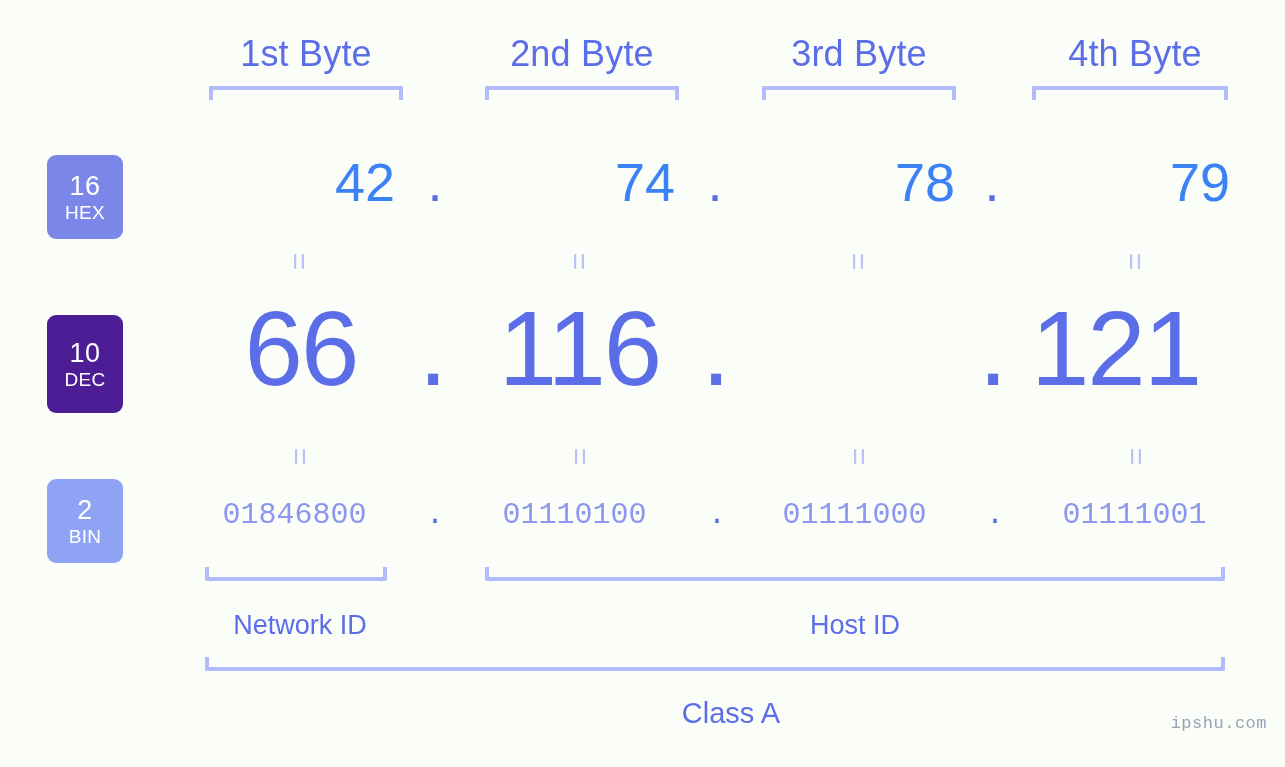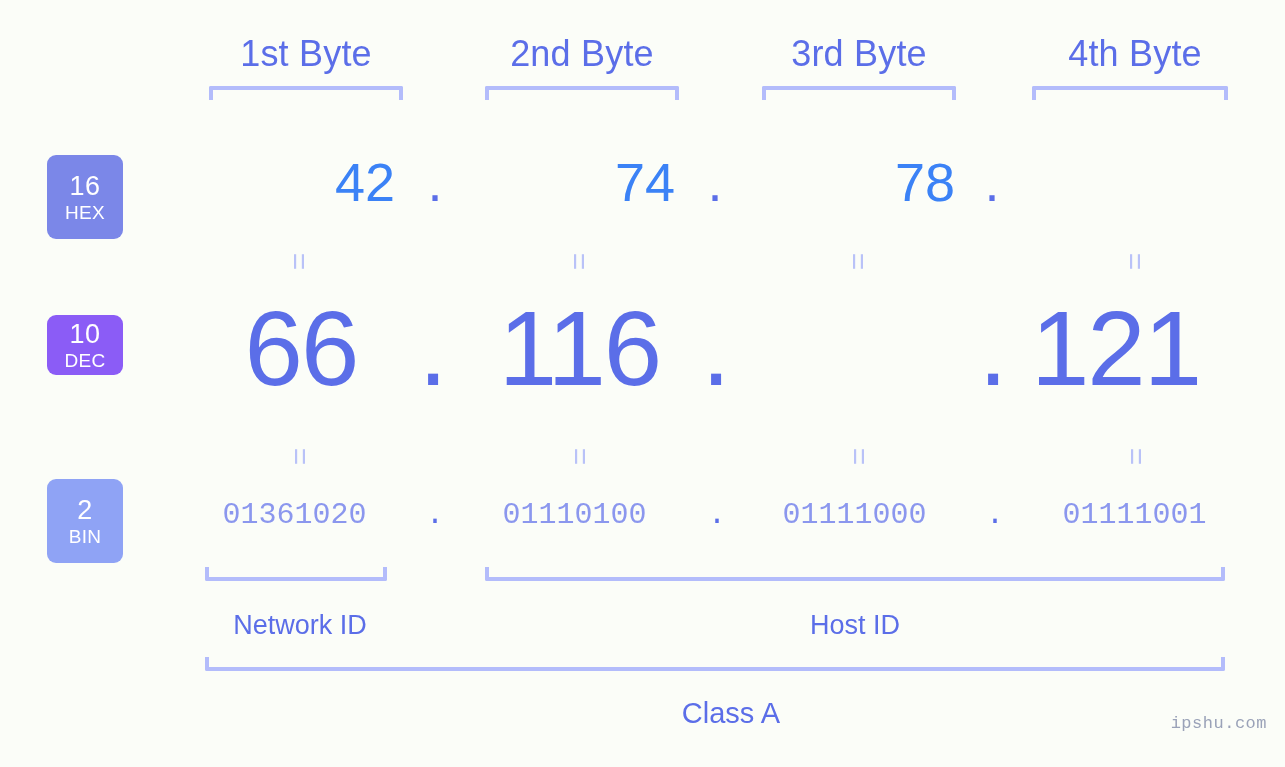--- a/index.html
+++ b/index.html
@@ -73,21 +73,21 @@
     font-weight: 400;
     letter-spacing: 0.5px;
   }
   .badge .nm {
     font-size: 19px;
     font-weight: 400;
     margin-top: 3px;
     letter-spacing: 0.3px;
   }
   #badge-hex { top: 155px; height: 84px; background: #7b87e8; }
-  #badge-dec { top: 315px; height: 60px; background: #8b5cf6; }
+  #badge-dec { top: 315px; height: 98px; background: #4c1d95; }
   #badge-bin { top: 479px; height: 84px; background: #8fa3f5; }
 
   
   .hex-val {
     position: absolute;
     top: 155px;
     text-align: right;
     font-size: 54px;
     color: #3b82f6;
     font-family: "Liberation Sans", sans-serif;
@@ -215,39 +215,40 @@
     <span class="num">2</span>
     <span class="nm">BIN</span>
   </div>
 
   <div class="hex-val" style="left:200px;width:195px;">42</div>
   <div class="hex-dot" style="left:400px;width:70px;">.</div>
   <div class="hex-val" style="left:480px;width:195px;">74</div>
   <div class="hex-dot" style="left:680px;width:70px;">.</div>
   <div class="hex-val" style="left:760px;width:195px;">78</div>
   <div class="hex-dot" style="left:957px;width:70px;">.</div>
+  <div class="hex-val" style="left:1035px;width:195px;">79</div>
 
   <div class="eq" style="left:280px;top:246px;width:38px;">=</div>
   <div class="eq" style="left:560px;top:246px;width:38px;">=</div>
   <div class="eq" style="left:839px;top:246px;width:38px;">=</div>
   <div class="eq" style="left:1116px;top:246px;width:38px;">=</div>
 
   <div class="dec-val" style="left:195px;width:212px;">66</div>
   <div class="dec-dot" style="left:395px;width:76px;">.</div>
   <div class="dec-val" style="left:462px;width:235px;">116</div>
   <div class="dec-dot" style="left:678px;width:76px;">.</div>
   <div class="dec-dot" style="left:955px;width:76px;">.</div>
   <div class="dec-val" style="left:998px;width:235px;">121</div>
 
   <div class="eq" style="left:281px;top:441px;width:38px;">=</div>
   <div class="eq" style="left:561px;top:441px;width:38px;">=</div>
   <div class="eq" style="left:840px;top:441px;width:38px;">=</div>
   <div class="eq" style="left:1117px;top:441px;width:38px;">=</div>
 
-  <div class="bin-val" style="left:197px;width:195px;">01361020</div>
+  <div class="bin-val" style="left:197px;width:195px;">01846800</div>
   <div class="bin-dot" style="left:400px;width:70px;">.</div>
   <div class="bin-val" style="left:477px;width:195px;">01110100</div>
   <div class="bin-dot" style="left:682px;width:70px;">.</div>
   <div class="bin-val" style="left:757px;width:195px;">01111000</div>
   <div class="bin-dot" style="left:960px;width:70px;">.</div>
   <div class="bin-val" style="left:1037px;width:195px;">01111001</div>
 
   <div class="bracket-up" style="left:205px;top:567px;width:182px;"></div>
   <div class="bracket-up" style="left:485px;top:567px;width:740px;"></div>
 

